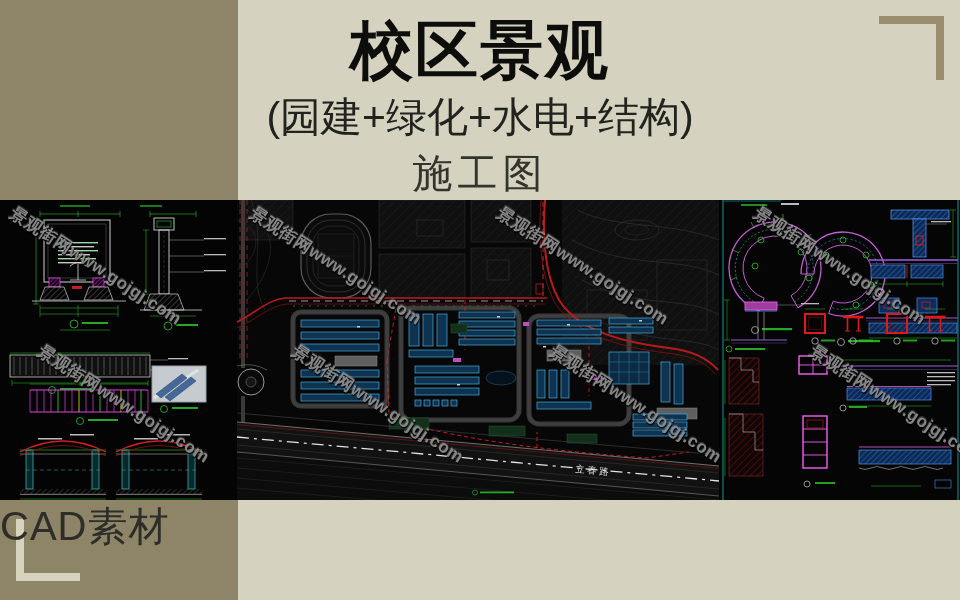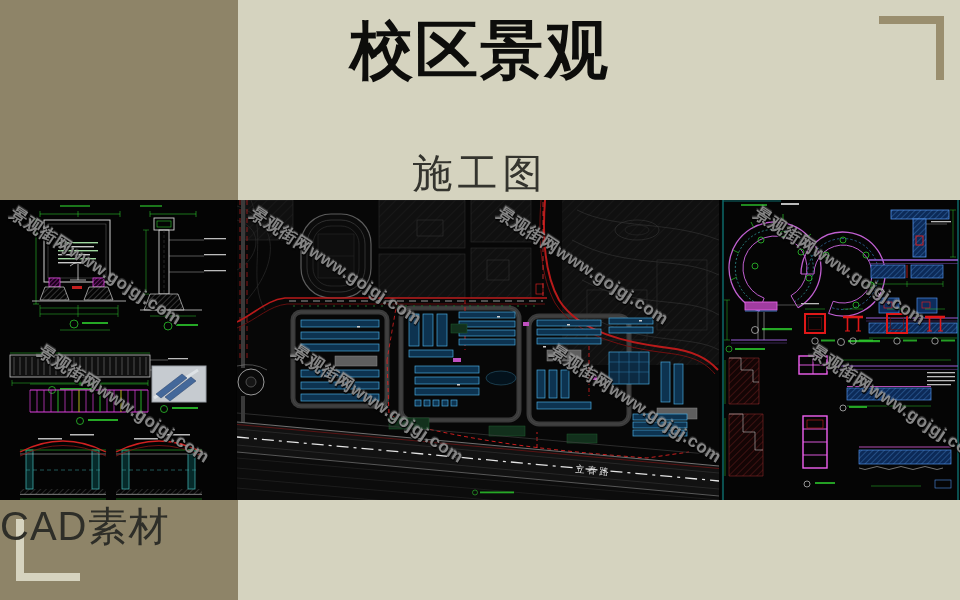--- a/index.html
+++ b/index.html
@@ -39,20 +39,21 @@
 </head>
 <body>
 
 <div class="stage">
 
   <div class="block-tl"></div>
 
   <div class="corner-tr"></div>
 
   <div class="hline title">校区景观</div>
+  <div class="hline subtitle">(园建+绿化+水电+结构)</div>
   <div class="hline line3">施工图</div>
 
   <div class="cad-band">
 
     <svg class="svg-left" width="236" height="300" viewBox="0 0 236 300">
       <defs>
         <pattern id="phFoot" width="4" height="4" patternUnits="userSpaceOnUse" patternTransform="rotate(45)">
           <rect width="4" height="4" fill="#050505"></rect>
             <line x1="0" y1="0" x2="0" y2="4" stroke="#8a8a8a" stroke-width="0.7"></line>
         </pattern>

